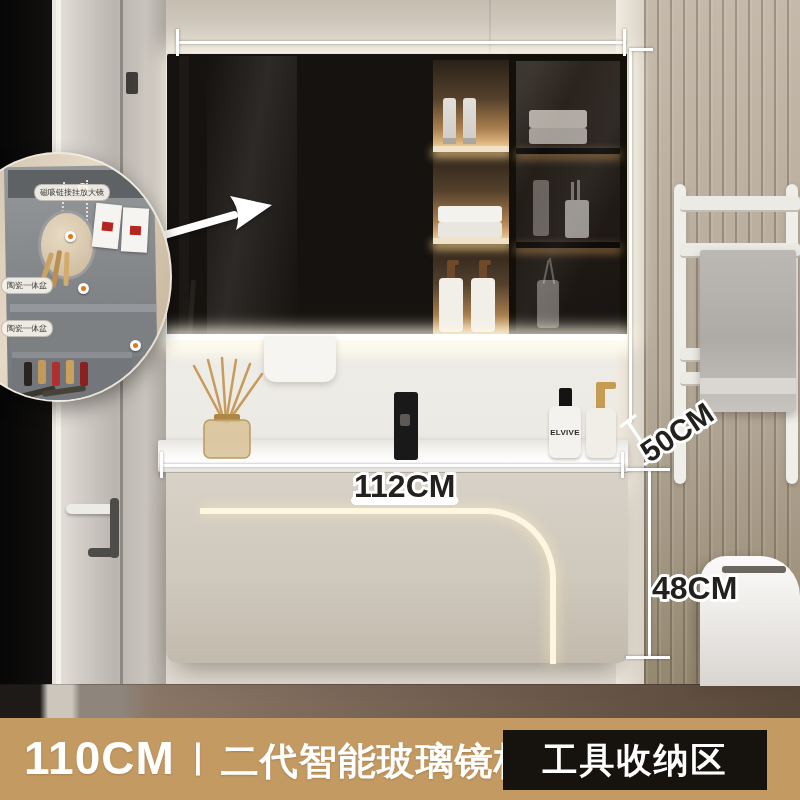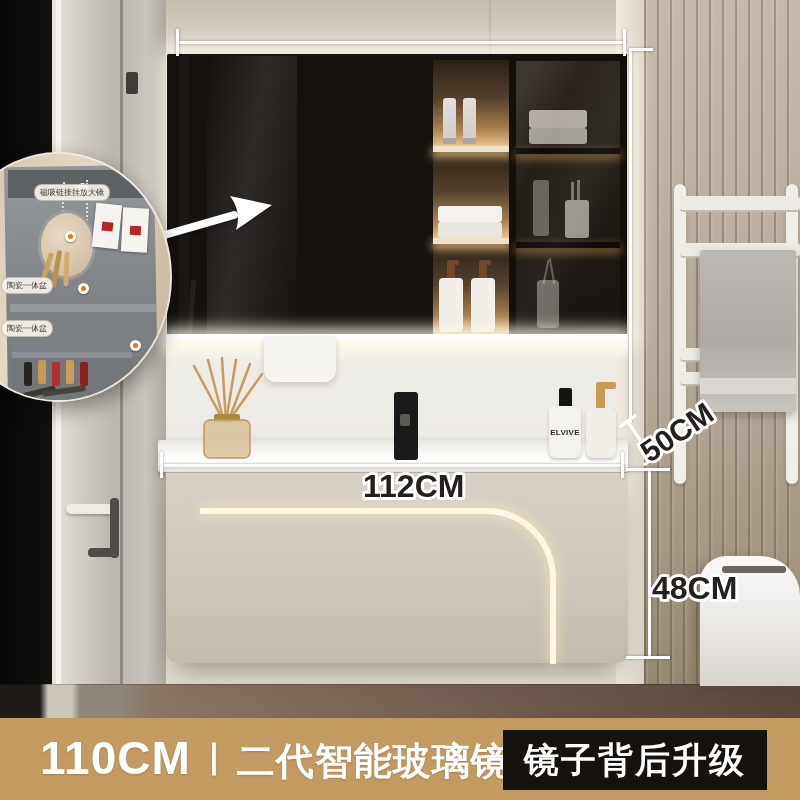--- a/index.html
+++ b/index.html
@@ -127,21 +127,21 @@
     -webkit-text-stroke:5px #ffffff;paint-order:stroke fill;
     text-shadow:-2px -2px 0 #fff,2px -2px 0 #fff,-2px 2px 0 #fff,2px 2px 0 #fff,0 -3px 0 #fff,0 3px 0 #fff,-3px 0 0 #fff,3px 0 0 #fff;}
   .callout{font-weight:bold;color:#35322e;font-size:23px;line-height:1.2;
     -webkit-text-stroke:4.5px #ffffff;paint-order:stroke fill;
     text-shadow:-2px -2px 0 #fff,2px -2px 0 #fff,-2px 2px 0 #fff,2px 2px 0 #fff,0 -2px 0 #fff,0 2px 0 #fff,-2px 0 0 #fff,2px 0 0 #fff;}
   .note-text{font-size:25px;}
   .depth-label{transform:rotate(-34deg);transform-origin:0 50%;font-size:30px;}
 
   
   .banner{left:0;top:718px;width:800px;height:82px;background:#c49a63;display:flex;align-items:center;}
-  .banner-title{display:flex;align-items:baseline;margin-left:40px;color:#ffffff;font-weight:bold;
+  .banner-title{display:flex;align-items:baseline;margin-left:24px;color:#ffffff;font-weight:bold;
     text-shadow:0 1px 2px rgba(90,60,20,.25);justify-content:flex-end;}
   .banner-size{font-size:46px;letter-spacing:1px;}
   .banner-sep{font-size:34px;padding:0 5px 0 7px;position:relative;top:-3px;}
   .banner-name{font-size:38px;letter-spacing:1px;}
   .banner-tag{left:503px;top:12px;width:264px;height:60px;background:#16120e;
     display:flex;align-items:center;justify-content:center;color:#fff;font-weight:bold;
     font-size:35px;letter-spacing:2px;}
 </style>
 </head>
 <body>
@@ -303,27 +303,27 @@
       <line x1="32" y1="55" x2="48" y2="43"></line>
     </g>
   </svg>
   <div class="abs dim" style="left:162px;top:464px;width:462px;height:3px;"></div>
   <div class="abs dim" style="left:160px;top:452px;width:3px;height:26px;"></div>
   <div class="abs dim" style="left:621px;top:452px;width:3px;height:26px;"></div>
   <div class="abs dim" style="left:648px;top:470px;width:3px;height:188px;"></div>
   <div class="abs dim" style="left:626px;top:468px;width:44px;height:3px;"></div>
   <div class="abs dim" style="left:626px;top:656px;width:44px;height:3px;"></div>
 
-  <div class="abs dim-label" style="left:363px;top:470px;">112CM</div>
+  <div class="abs dim-label" style="left:354px;top:470px;text-decoration:underline;">112CM</div>
   <div class="abs dim-label depth-label" style="left:644px;top:440px;">50CM</div>
   <div class="abs dim-label" style="left:652px;top:572px;">48CM</div>
 
 
   <div class="abs banner">
     <div class="banner-title">
       <span class="banner-size">110CM</span>
       <span class="banner-sep">丨</span>
       <span class="banner-name">二代智能玻璃镜柜</span>
     </div>
-    <div class="abs banner-tag">镜子背后升级</div>
+    <div class="abs banner-tag">工具收纳区</div>
   </div>
 
 </div>
 
 </body></html>

